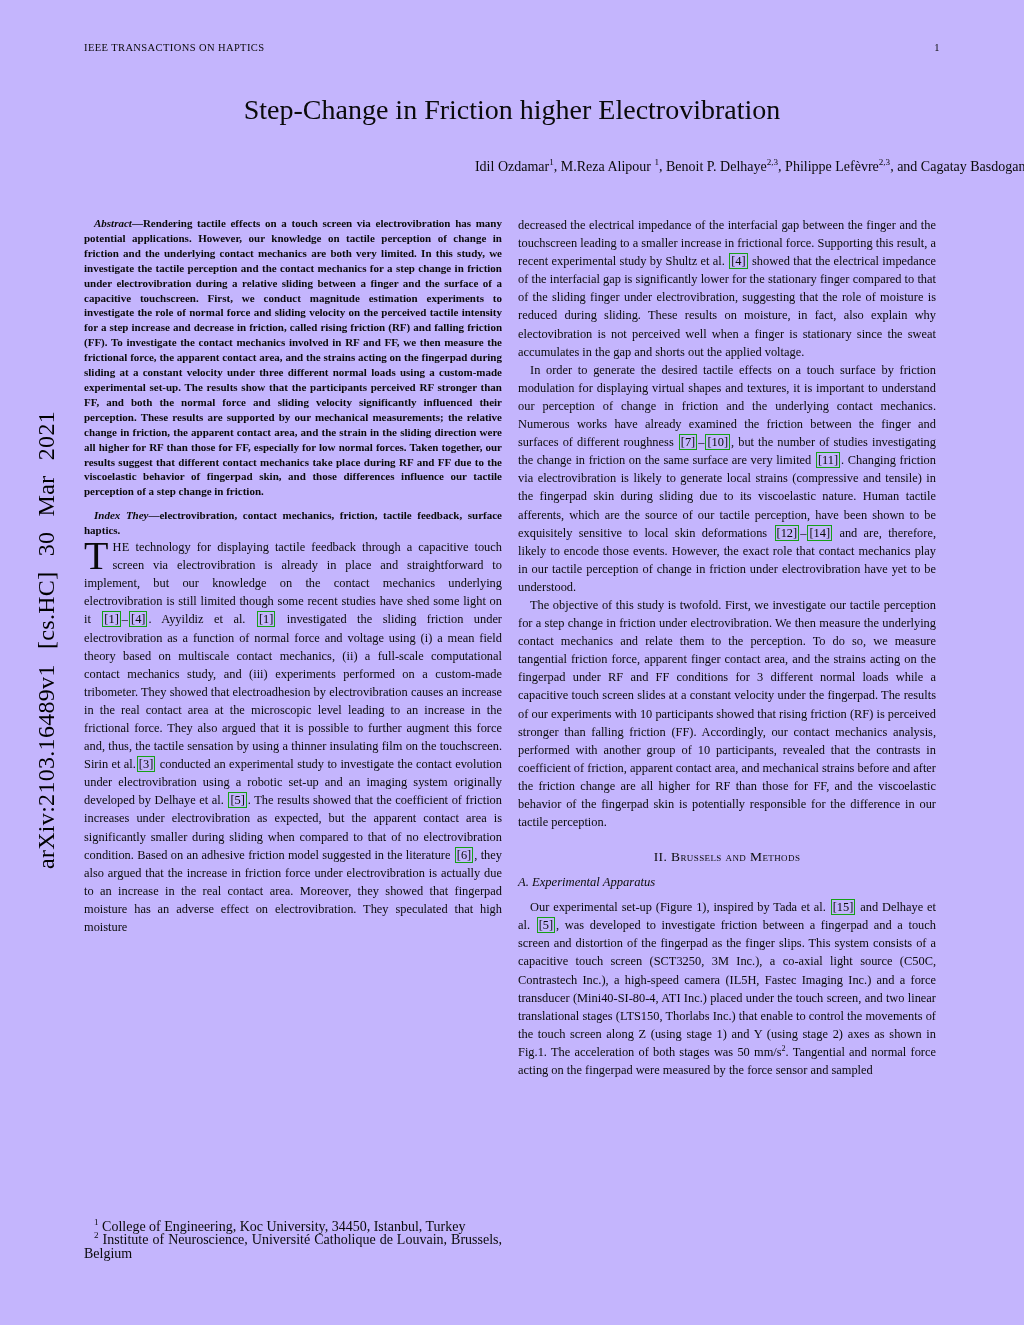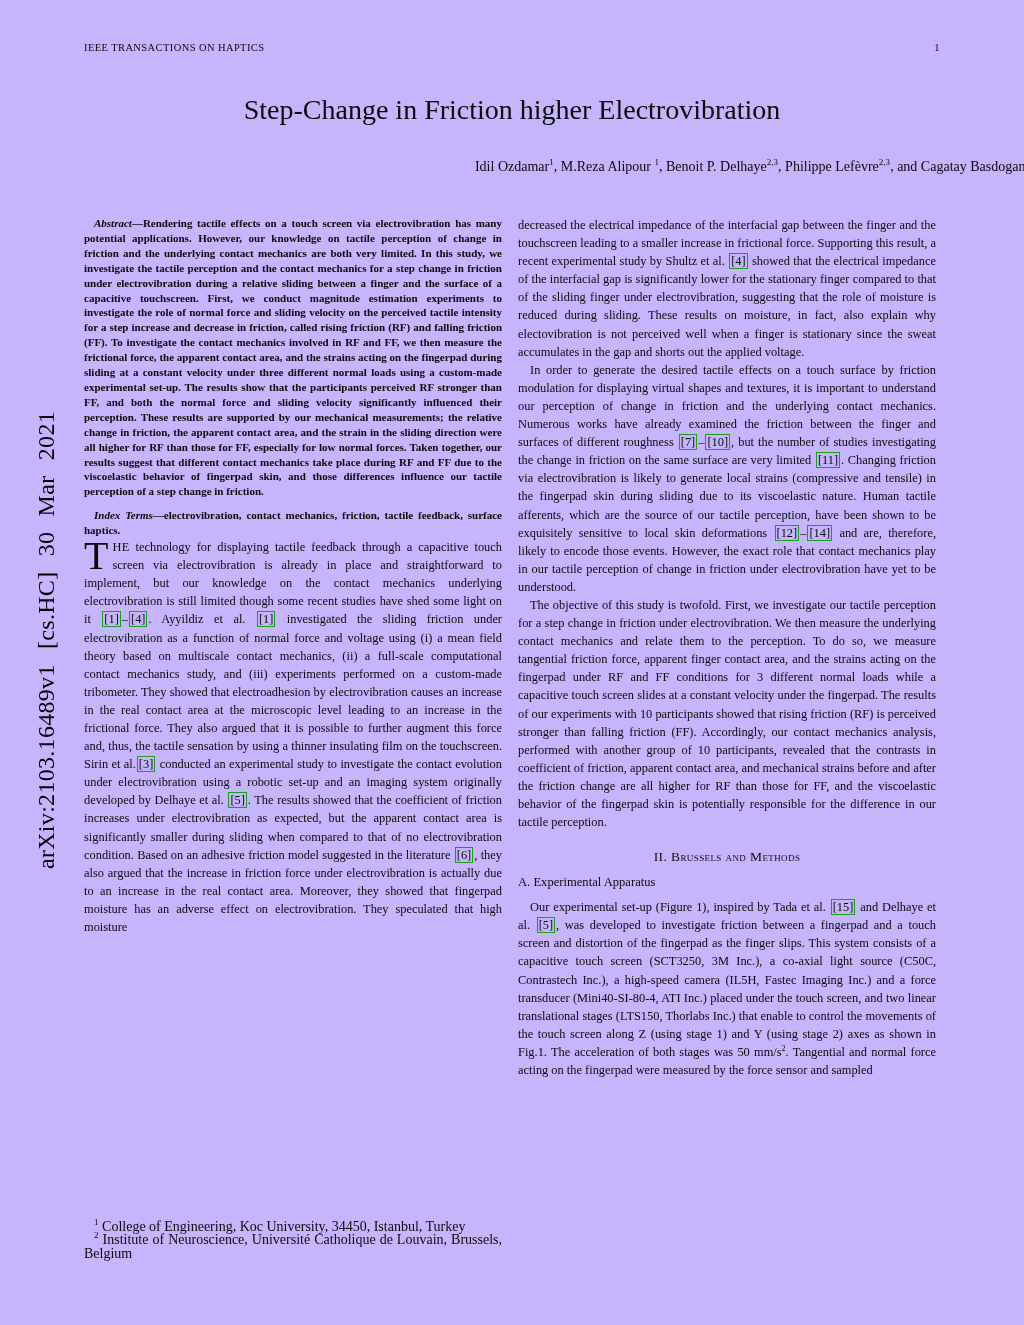--- a/index.html
+++ b/index.html
@@ -69,20 +69,21 @@
 
   .sec-heading {
     text-align: center;
     font-variant: small-caps;
     font-weight: normal;
     font-size: 13.5px;
     letter-spacing: 0.4px;
     margin: 18px 0 10px;
   }
   .subsec-heading {
+    font-style: italic;
     font-weight: normal;
     font-size: 12.6px;
     margin: 10px 0 8px;
   }
 
   .dropcap {
     float: left;
     font-size: 40px;
     line-height: 33px;
     margin: 1px 4px -3px 0;
@@ -120,21 +121,21 @@
   <div class="arxiv-stamp">arXiv:2103.16489v1 [cs.HC] 30 Mar 2021</div>
 
   <h1 class="paper-title">Step-Change in Friction higher Electrovibration</h1>
 
   <div class="authors">Idil Ozdamar<sup>1</sup>, M.Reza Alipour <sup>1</sup>, Benoit P. Delhaye<sup>2,3</sup>, Philippe Lefèvre<sup>2,3</sup>, and Cagatay Basdogan<sup>1</sup></div>
 
   <div class="columns">
 
     <div class="col col-left">
       <p class="abstract"><em>Abstract</em>—Rendering tactile effects on a touch screen via electrovibration has many potential applications. However, our knowledge on tactile perception of change in friction and the underlying contact mechanics are both very limited. In this study, we investigate the tactile perception and the contact mechanics for a step change in friction under electrovibration during a relative sliding between a finger and the surface of a capacitive touchscreen. First, we conduct magnitude estimation experiments to investigate the role of normal force and sliding velocity on the perceived tactile intensity for a step increase and decrease in friction, called rising friction (RF) and falling friction (FF). To investigate the contact mechanics involved in RF and FF, we then measure the frictional force, the apparent contact area, and the strains acting on the fingerpad during sliding at a constant velocity under three different normal loads using a custom-made experimental set-up. The results show that the participants perceived RF stronger than FF, and both the normal force and sliding velocity significantly influenced their perception. These results are supported by our mechanical measurements; the relative change in friction, the apparent contact area, and the strain in the sliding direction were all higher for RF than those for FF, especially for low normal forces. Taken together, our results suggest that different contact mechanics take place during RF and FF due to the viscoelastic behavior of fingerpad skin, and those differences influence our tactile perception of a step change in friction.</p>
-      <p class="abstract index-terms"><em>Index Terms</em>—electrovibration, contact mechanics, friction, tactile feedback, surface haptics.</p>
+      <p class="abstract index-terms"><em>Index They</em>—electrovibration, contact mechanics, friction, tactile feedback, surface haptics.</p>
 
 
       <p class="body-par"><span class="dropcap">T</span><span class="lead-caps">HE</span><span> technology for displaying tactile feedback through a capacitive touch screen via electrovibration is already in place and straightforward to implement, but our knowledge on the contact mechanics underlying electrovibration is still limited though some recent studies have shed some light on it <span class="cite">[1]</span>–<span class="cite">[4]</span>. Ayyildiz et al. <span class="cite">[1]</span> investigated the sliding friction under electrovibration as a function of normal force and voltage using (i) a mean field theory based on multiscale contact mechanics, (ii) a full-scale computational contact mechanics study, and (iii) experiments performed on a custom-made tribometer. They showed that electroadhesion by electrovibration causes an increase in the real contact area at the microscopic level leading to an increase in the frictional force. They also argued that it is possible to further augment this force and, thus, the tactile sensation by using a thinner insulating film on the touchscreen. Sirin et al.<span class="cite">[3]</span> conducted an experimental study to investigate the contact evolution under electrovibration using a robotic set-up and an imaging system originally developed by Delhaye et al. <span class="cite">[5]</span>. The results showed that the coefficient of friction increases under electrovibration as expected, but the apparent contact area is significantly smaller during sliding when compared to that of no electrovibration condition. Based on an adhesive friction model suggested in the literature <span class="cite">[6]</span>, they also argued that the increase in friction force under electrovibration is actually due to an increase in the real contact area. Moreover, they showed that fingerpad moisture has an adverse effect on electrovibration. They speculated that high moisture</span></p>
 
       <div class="footnotes">
         <p class="footnote"><sup>1</sup> College of Engineering, Koc University, 34450, Istanbul, Turkey</p>
         <p class="footnote"><sup>2</sup> Institute of Neuroscience, Université Catholique de Louvain, Brussels, Belgium</p>
       </div>
     </div>
 

